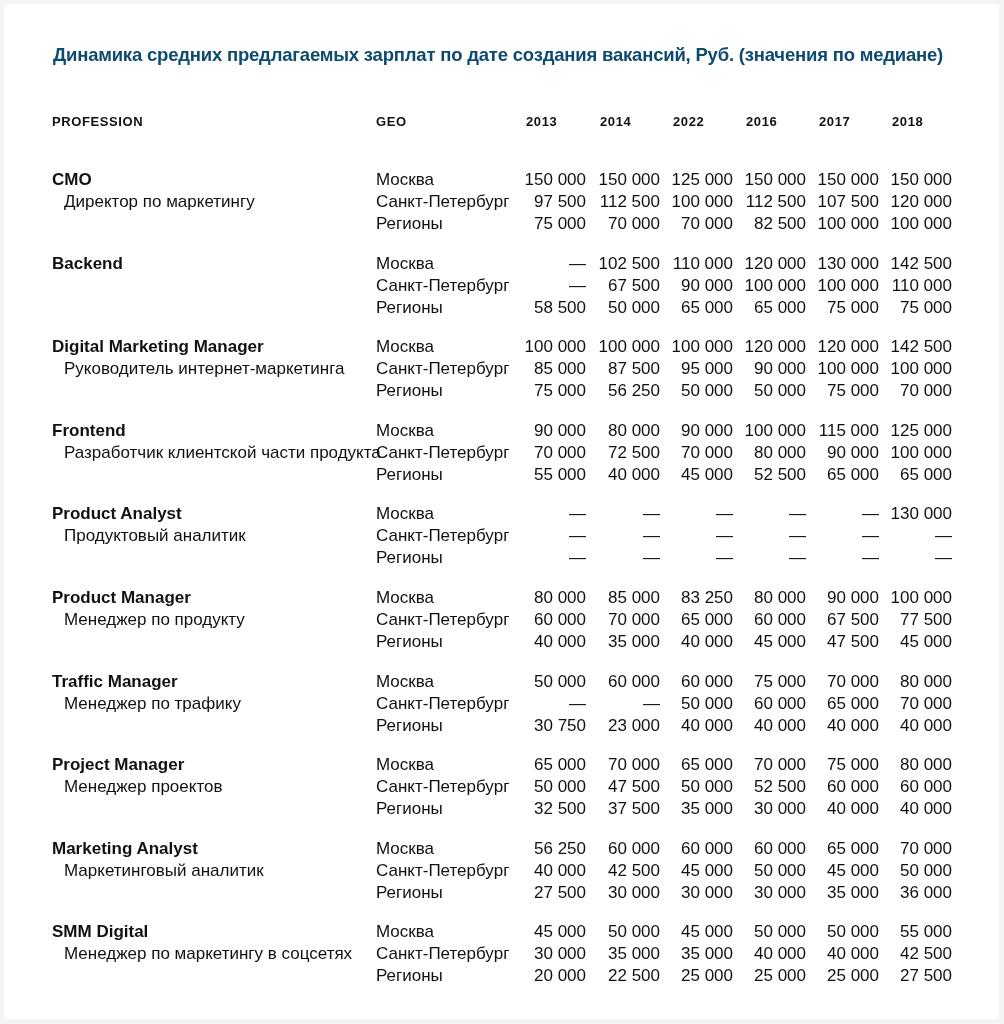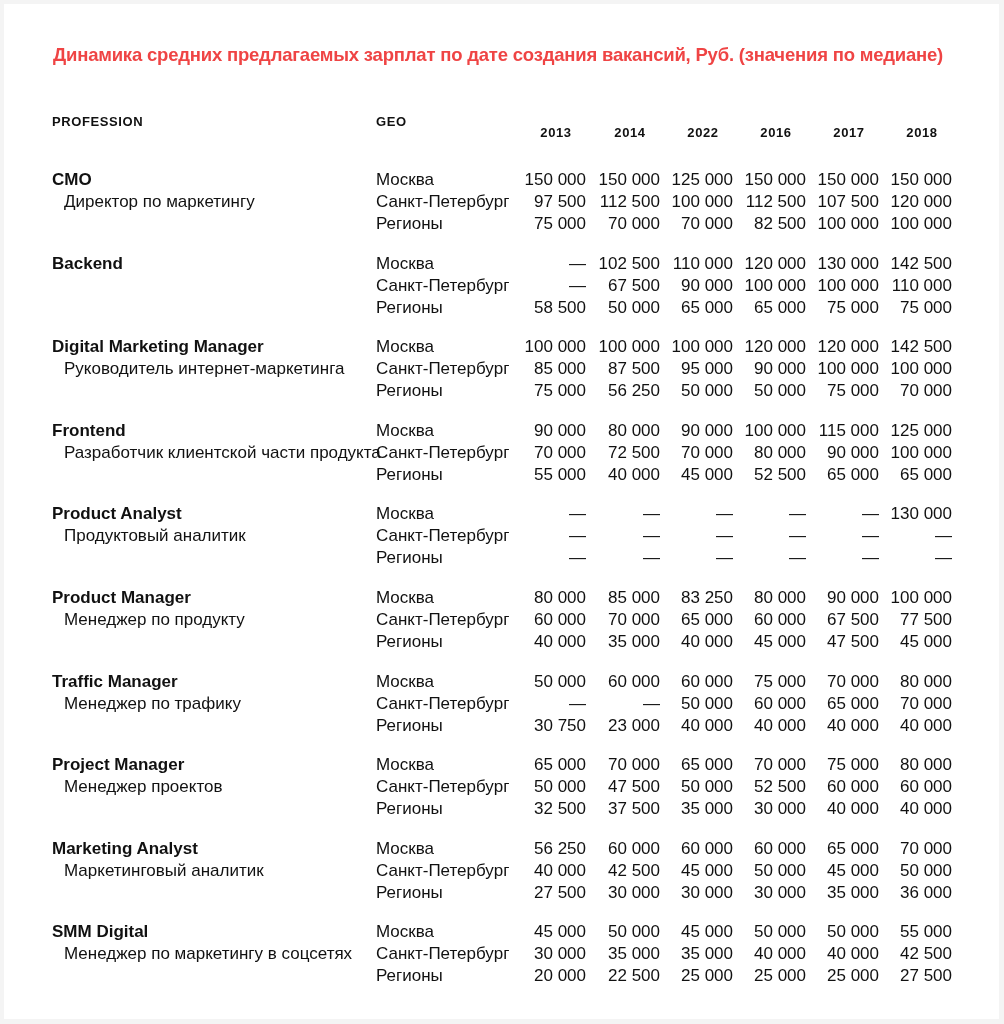--- a/index.html
+++ b/index.html
@@ -11,32 +11,32 @@
     overflow: hidden;
   }
   .card {
     position: absolute; left: 4px; top: 4px;
     width: 995px; height: 1015px;
     background: #ffffff;
   }
   .title {
     position: absolute; left: 49px; top: 40px;
     font-size: 18.5px; font-weight: bold;
-    color: #ef4444;
+    color: #0c4a6e;
     letter-spacing: -0.2px;
     white-space: nowrap;
   }
   .header {
     position: absolute; top: 110px; left: 0; width: 100%;
     font-size: 13px; font-weight: bold; letter-spacing: 0.6px;
   }
   .header span { position: absolute; }
   .col-prof { left: 48px; }
   .col-geo  { left: 372px; }
-  .year     { width: 60px; text-align: center; margin-top: 11px; }
+  .year     { width: 60px; text-align: left; }
   .sections { position: absolute; top: 165px; left: 0; width: 100%; }
   .section { position: relative; height: 83.6px; }
   .row { position: relative; height: 22px; font-size: 17px; line-height: 22px; }
   .row span { position: absolute; white-space: nowrap; }
   .prof-name { left: 48px; font-weight: bold; }
   .prof-ru { left: 60px; }
   .geo { left: 372px; }
   .val { width: 70px; text-align: right; }
   .c0 { left: 512px; } .c1 { left: 586px; } .c2 { left: 659px; }
   .c3 { left: 732px; } .c4 { left: 805px; } .c5 { left: 878px; }

